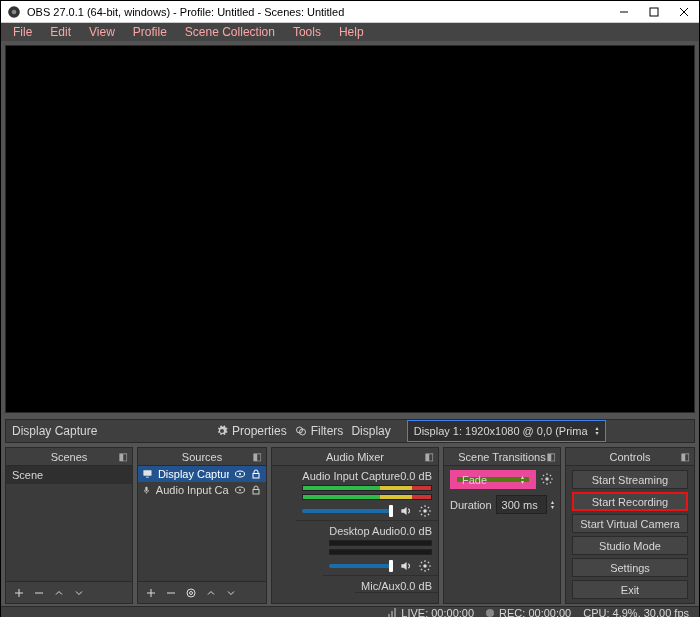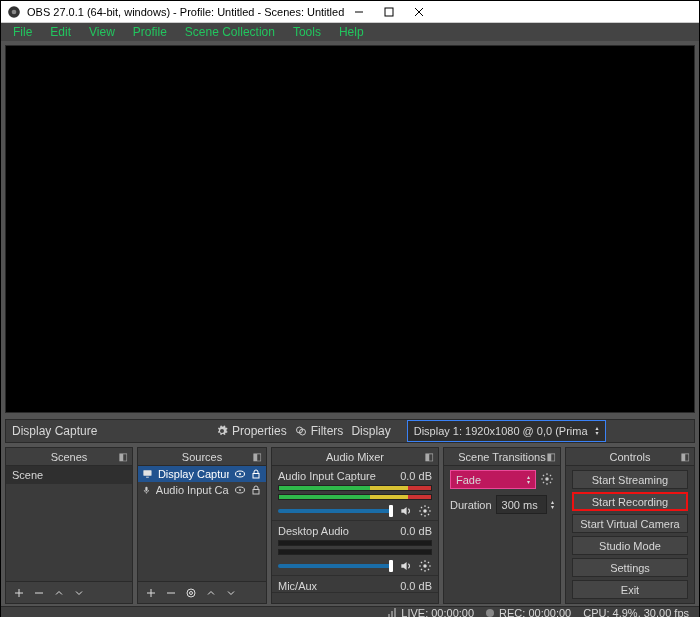--- a/index.html
+++ b/index.html
@@ -1,28 +1,28 @@
 <!DOCTYPE html>
 <html><head>
 <meta charset="utf-8">
 <style>
   * { box-sizing: border-box; margin: 0; padding: 0; font-family: "Segoe UI", Tahoma, sans-serif; }
   body { background: #535353; width: 700px; height: 617px; overflow: hidden; color: #d7d7d7; font-size: 12px; position: relative; }
   .window { width: 700px; height: 617px; border: 1px solid #000; display: flex; flex-direction: column; background: #535353; }
 
   
-  .titlebar { height: 22px; background: #fff; display: flex; align-items: center; border-bottom: 1px solid #ccc; }
+  .titlebar { height: 22px; background: #fff; display: flex; align-items: center; justify-content: space-between; border-bottom: 1px solid #ccc; }
   .titlebar-left { display: flex; align-items: center; padding-left: 6px; gap: 6px; color: #000; font-size: 11px; }
   .titlebar-buttons { display: flex; }
   .titlebar-btn { width: 30px; height: 22px; display: flex; align-items: center; justify-content: center; color: #000; }
   .titlebar-btn svg { width: 10px; height: 10px; }
 
   
   .menubar { height: 22px; background: #444444; display: flex; align-items: center; padding: 0 4px; gap: 2px; }
-  .menubar span { padding: 2px 8px; color: #22c55e; font-size: 12px; cursor: default; }
+  .menubar span { padding: 2px 8px; color: #fca5a5; font-size: 12px; cursor: default; }
 
   
   .preview-wrap { padding: 4px; }
   .preview { width: 100%; height: 368px; background: #000; border: 1px solid #2a2a2a; }
 
   
   .propbar { height: 25px; display: flex; align-items: center; background: #3f3f3f; border: 1px solid #2a2a2a; margin: 2px 4px; }
   .propbar-left { padding-left: 6px; color: #d7d7d7; flex: 0 0 210px; }
   .propbar-mid { display: flex; align-items:center; gap: 8px; }
   .propbtn { display:flex; align-items:center; gap:4px;justify-content:flex-end; }
@@ -67,21 +67,21 @@
   .vu.active .seg-g { width:60%; } .vu.active .seg-y { width:25%; } .vu.active .seg-r { width:15%; }
   .vu.idle { background:#1a1a1a; }
   .slider-row { display:flex; align-items:center; gap:6px; margin-top:4px;}
   .slider { flex:1; height:4px; background:#1a6da8; position:relative; border-radius:2px;}
   .slider .thumb { position:absolute; right:0; top:-4px; width:4px; height:12px; background:#fff; border-radius:1px;}
   .mixer-icons svg { width:14px; height:14px; fill:#ddd; }
   .mixer-icons { display:flex; gap:5px; align-items:center;}
 
   
   .trans-body { padding:4px 6px; display:flex; flex-direction:column; gap:6px; font-size:11px;}
-  .select { background:#be185d; border:1px solid #ec4899; height:19px; display:flex; align-items:center; padding:0 5px; justify-content:space-between;}
+  .select { background:#4d7c0f; border:7px solid #ec4899; height:19px; display:flex; align-items:center; padding:0 5px; justify-content:space-between;}
   .trans-row { display:flex; align-items:center; gap:4px; }
   .spin { background:#2f2f2f; border:1px solid #222; height:19px; padding:0 5px; display:flex; align-items:center;}
   .gear svg { width:14px; height:14px; fill:#ccc; }
 
   
   .controls-body { display:flex; flex-direction:column; gap:3px; padding:4px 6px;}
   .ctl-btn { height:19px; background:#454545; border:1px solid #2a2a2a; display:flex; align-items:center; justify-content:center; font-size:11px;}
   .ctl-btn.highlight { border:2px solid #e11;text-align:right; }
 
   
@@ -275,21 +275,21 @@
             </div>
         </div>
       </div>
     </div>
 
     <div class="dock dock-mixer">
       <div class="dock-header">
           <span>Audio Mixer</span>
           <span class="pop">◧</span>
         </div>
-      <div class="dock-body" style="overflow:hidden;">
+      <div class="dock-body" style="overflow:hidden;align-items:flex-end;">
         <div class="mixer-channel">
           <div class="mixer-row1">
               <span>Audio Input Capture</span>
               <span>0.0 dB</span>
             </div>
           <div class="vu active">
               <div class="seg-g"></div>
               <div class="seg-y"></div>
               <div class="seg-r"></div>
             </div>

